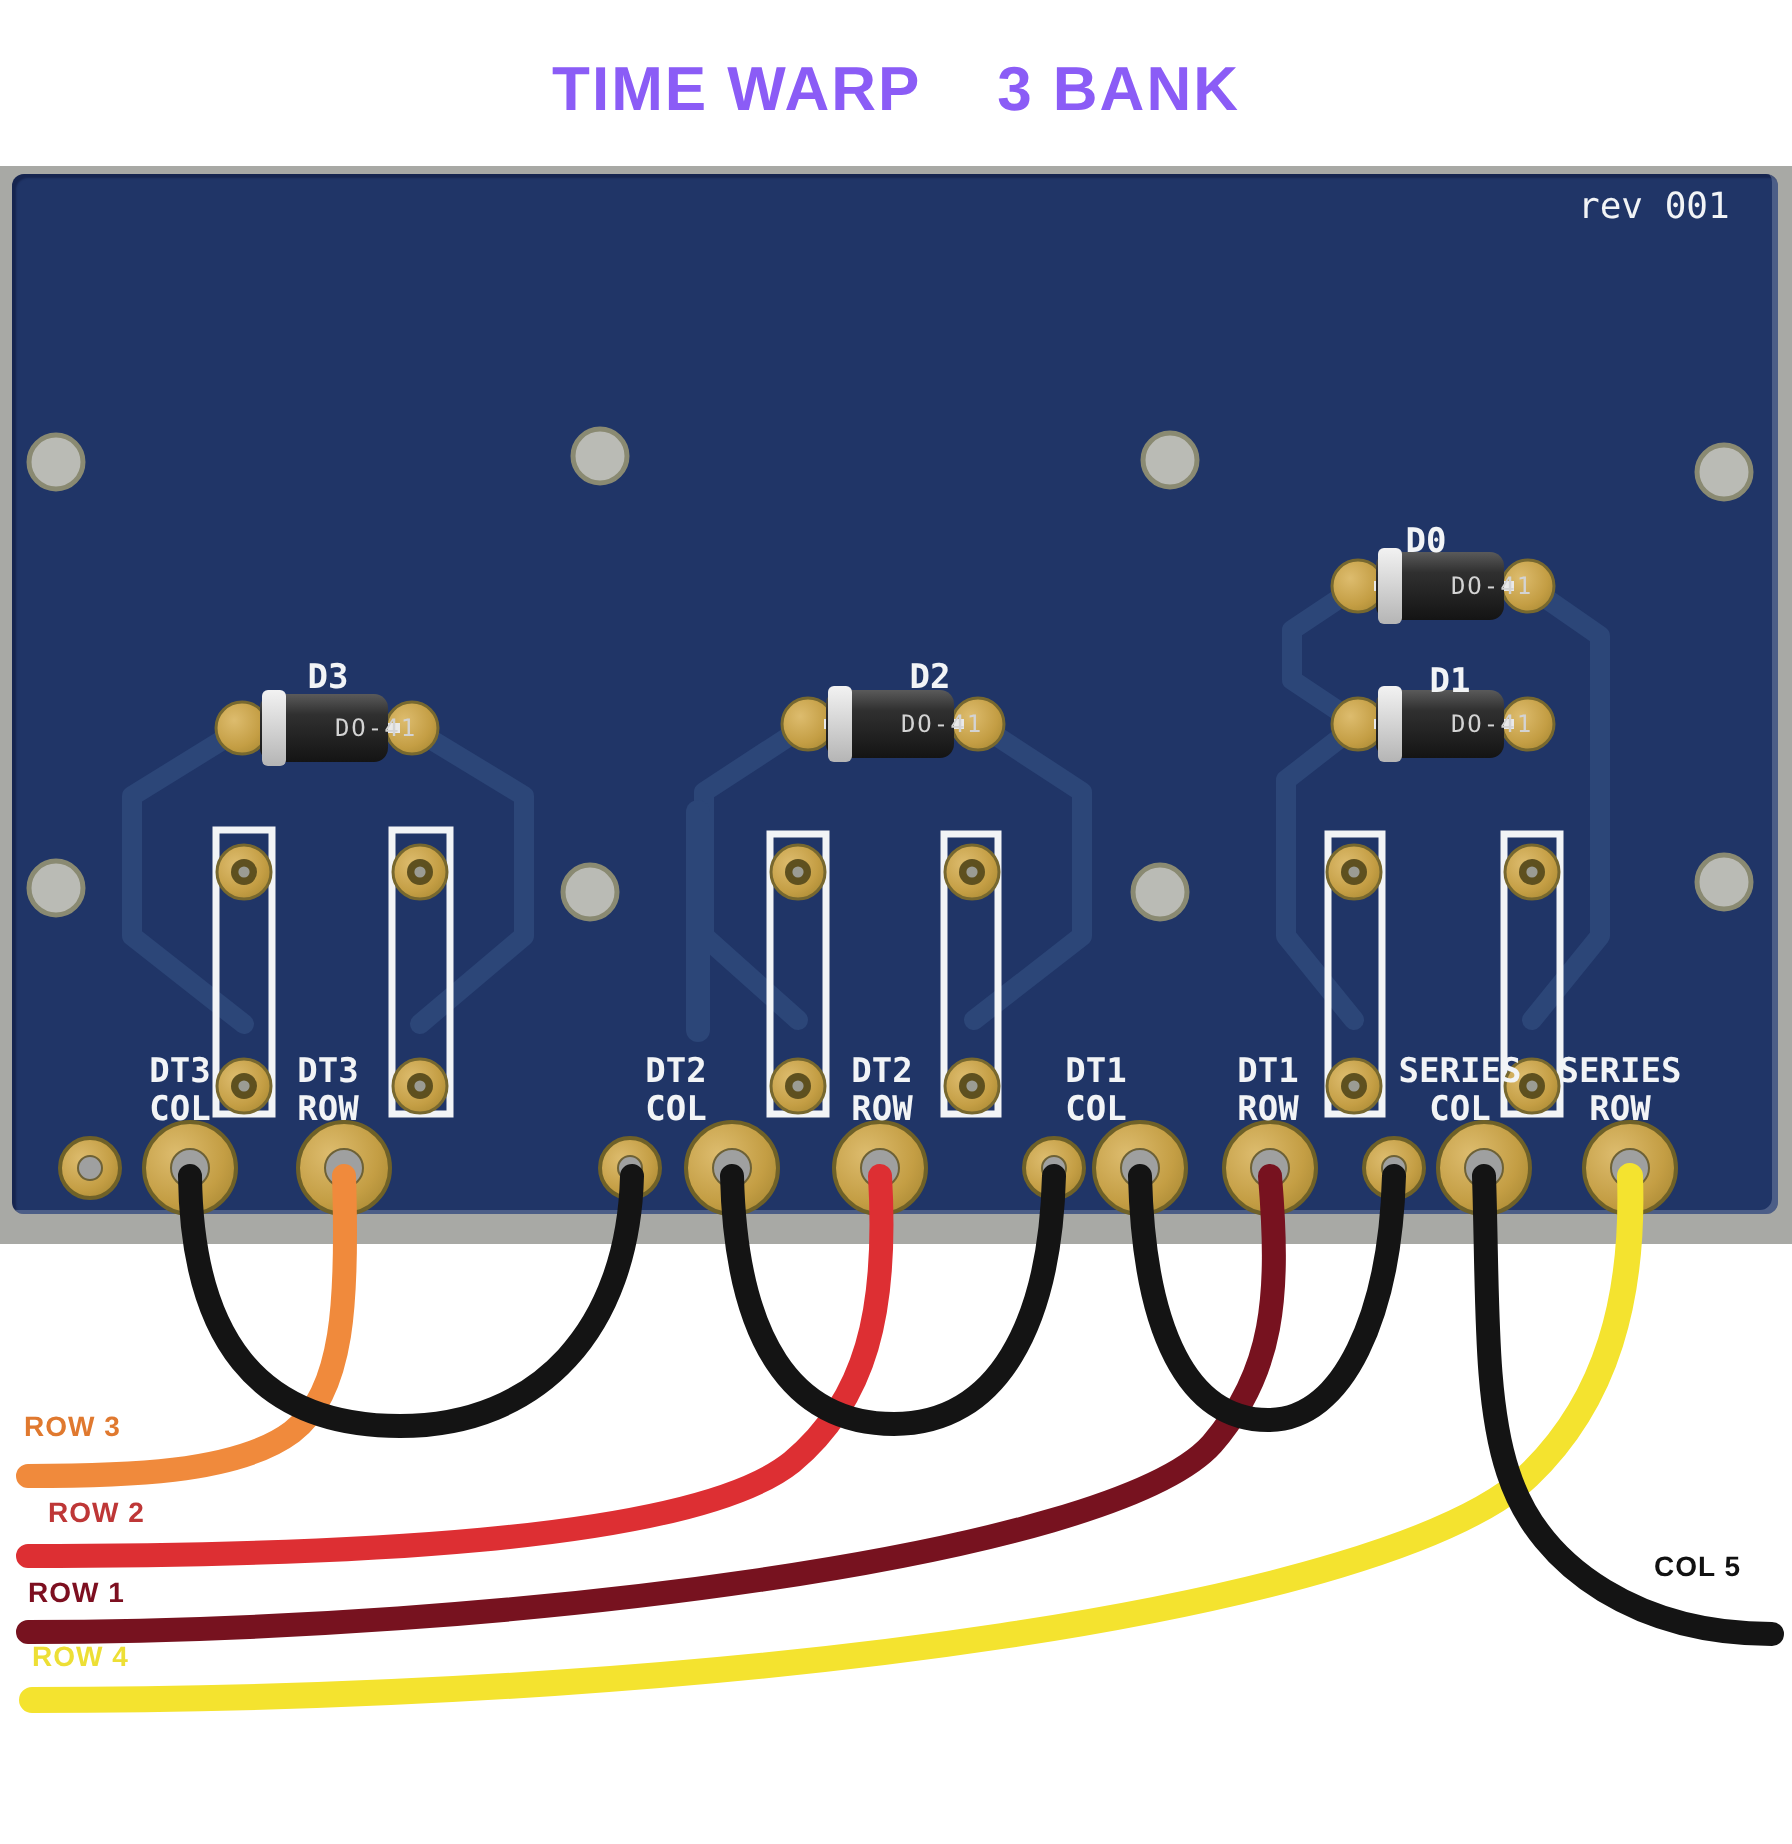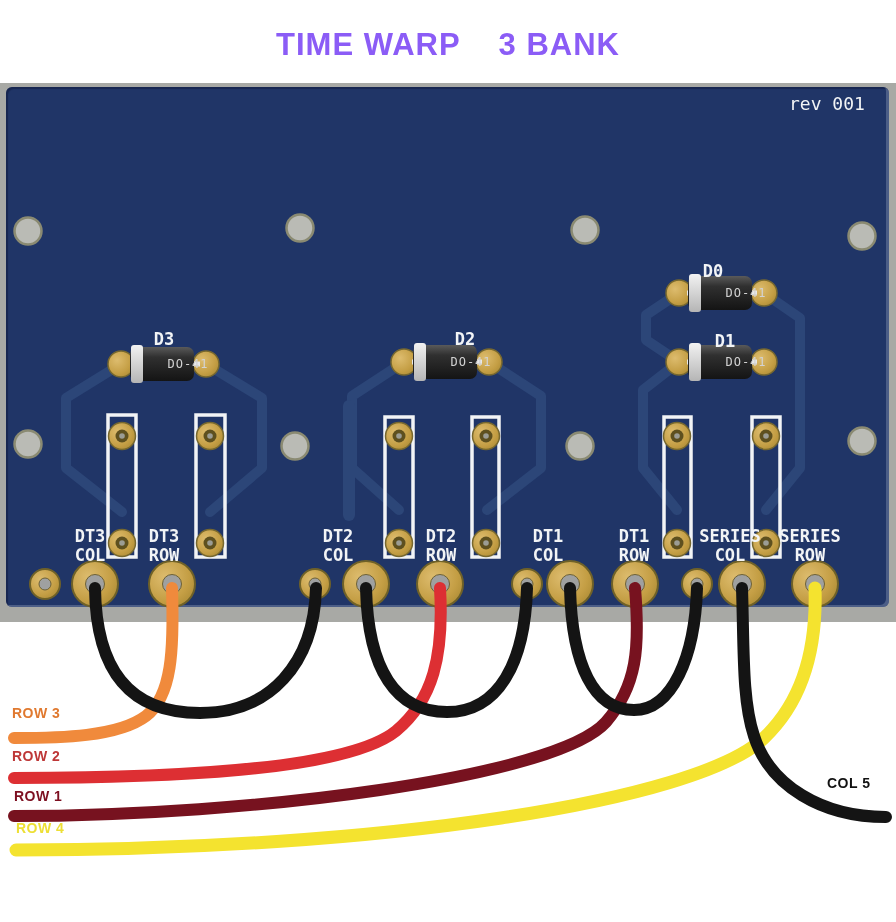--- a/index.html
+++ b/index.html
@@ -232,18 +232,18 @@
     <span>DT1</span><br>
     <span>ROW</span></div>
   <div class="abs silk padlabel" style="left:730px;">
     <span>SERIES</span><br>
     <span>COL</span></div>
   <div class="abs silk padlabel" style="left:810px;">
     <span>SERIES</span><br>
     <span>ROW</span></div>
 
   <div class="abs wirelabel" style="left: 12px; top: 705px; color: rgb(224, 121, 47);">ROW 3</div>
-  <div class="abs wirelabel" style="left: 12px; top: 748px; color: rgb(190, 55, 55);">ROW 2</div>
+  <div class="abs wirelabel" style="left: 24px; top: 748px; color: rgb(190, 55, 55);">ROW 2</div>
   <div class="abs wirelabel" style="left: 14px; top: 788px; color: rgb(125, 15, 32);">ROW 1</div>
   <div class="abs wirelabel" style="left: 16px; top: 820px; color: rgb(237, 223, 53);">ROW 4</div>
   <div class="abs wirelabel" style="left: 827px; top: 775px; color: rgb(17, 17, 17);">COL 5</div>
 
 </div>
 
 </body></html>

